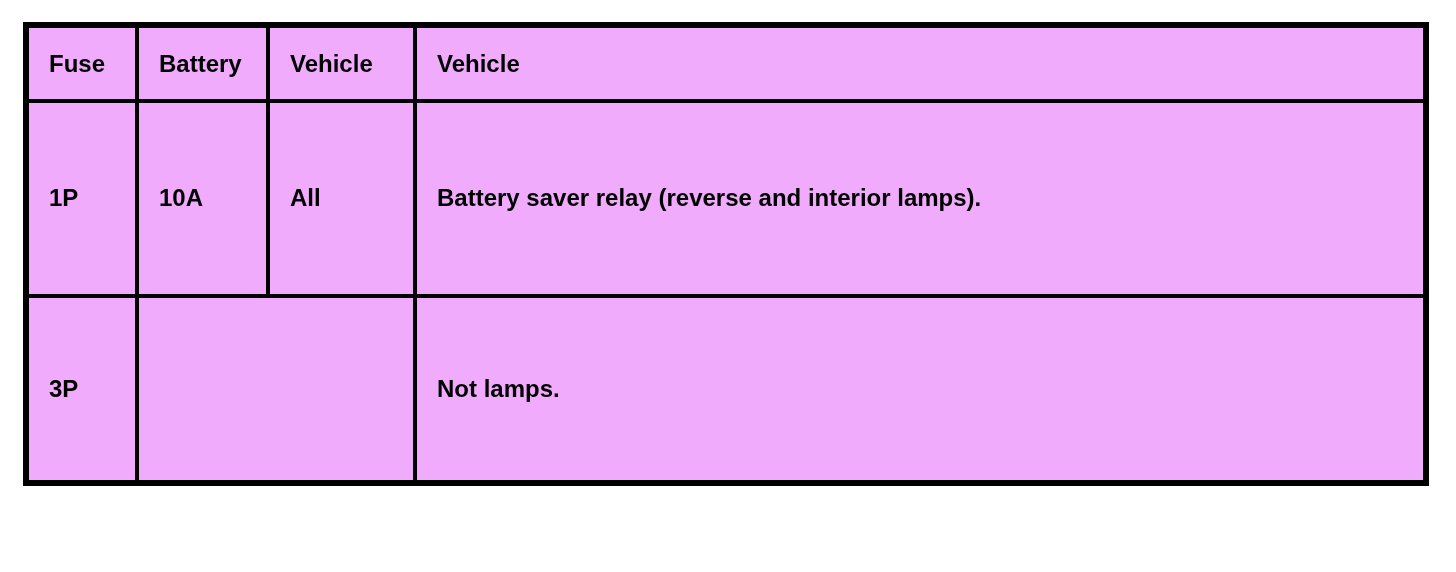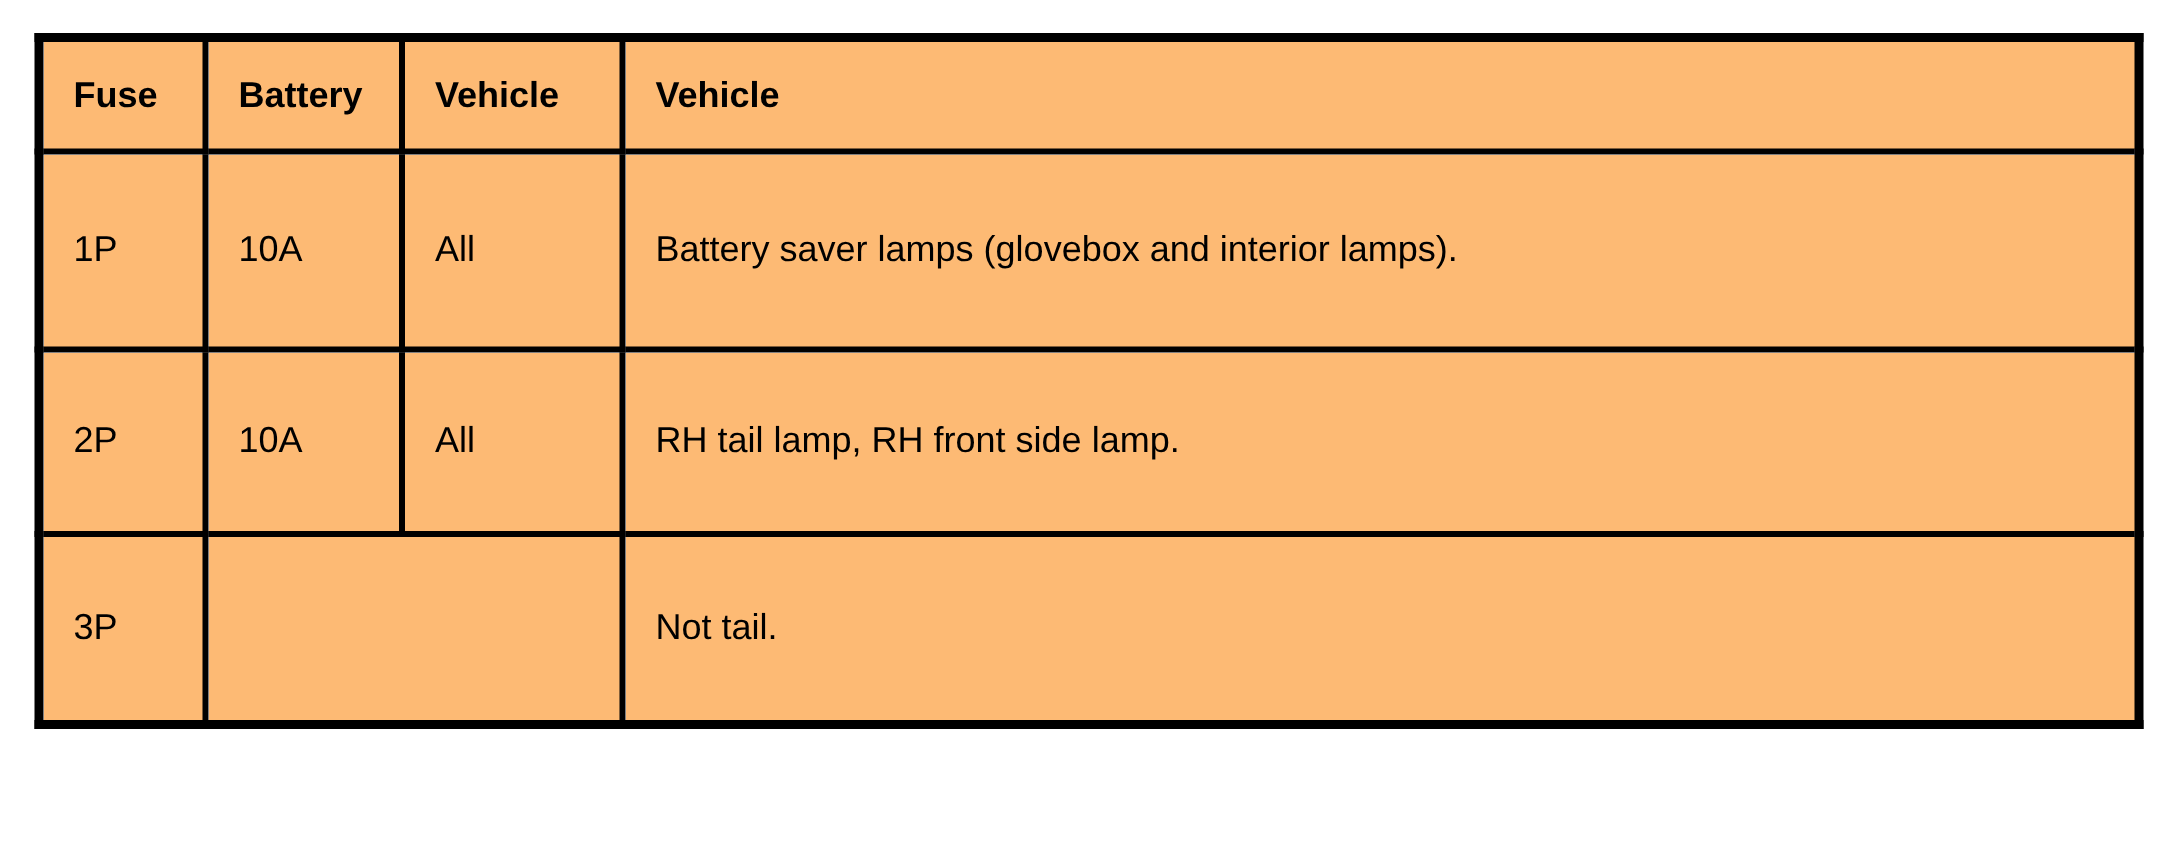--- a/index.html
+++ b/index.html
@@ -32,27 +32,27 @@
   table.fuse-table th,
   table.fuse-table td {
     border: 4px solid #000000;
     padding: 0 0 0 20px;
     text-align: left;
     vertical-align: middle;
     font-size: 24px;
     color: #000000;
     white-space: nowrap;
     overflow: hidden;
-    background: #fdba74;
+    background: #f0abfc;
   }
   table.fuse-table th {
     font-weight: bold;
   }
   table.fuse-table td {
-    font-weight: normal;
+    font-weight: bold;
   }
 </style>
 </head>
 <body>
 
 <div class="page">
   <table class="fuse-table">
     <colgroup>
       <col style="width:111px">
       <col style="width:131px">
@@ -65,28 +65,22 @@
         <th>Battery</th>
         <th>Vehicle</th>
         <th>Vehicle</th>
       </tr>
     </thead>
     <tbody>
       <tr style="height:80px">
         <td>1P</td>
         <td>10A</td>
         <td>All</td>
-        <td>Battery saver lamps (glovebox and interior lamps).</td>
-      </tr>
-      <tr style="height:75px">
-        <td>2P</td>
-        <td>10A</td>
-        <td>All</td>
-        <td>RH tail lamp, RH front side lamp.</td>
+        <td>Battery saver relay (reverse and interior lamps).</td>
       </tr>
       <tr style="height:77px">
         <td>3P</td>
         <td colspan="2"></td>
-        <td>Not tail.</td>
+        <td>Not lamps.</td>
       </tr>
     </tbody>
   </table>
 </div>
 
 </body></html>

